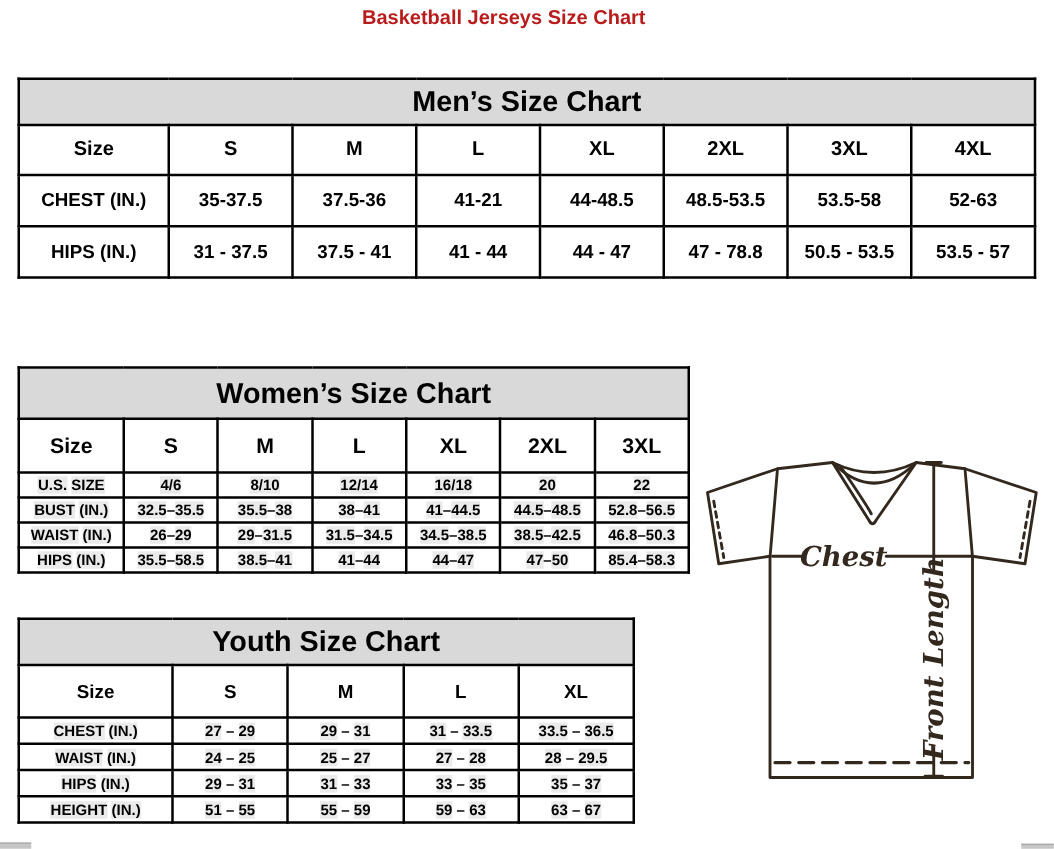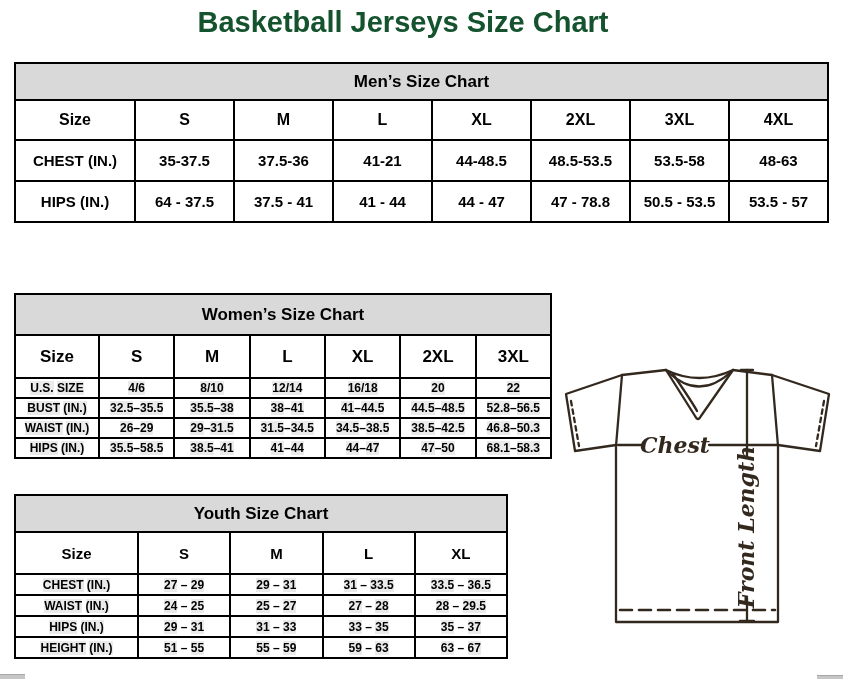--- a/index.html
+++ b/index.html
@@ -2,31 +2,31 @@
 <html><head>
 <meta charset="utf-8">
 <style>
   html,body{margin:0;padding:0;}
   body{
     width:843px;height:679px;position:relative;background:#ffffff;
     font-family:"Liberation Sans", sans-serif;overflow:hidden;
   }
   .page-title{
     position:absolute;left:0;top:6px;width:806px;text-align:center;
-    font-size:29px;font-weight:bold;color:#14532d;
+    font-size:16px;font-weight:bold;color:#b91c1c;
   }
   table.chart{
     position:absolute;border-collapse:collapse;table-layout:fixed;
     color:#000;background:#fff;
   }
   table.chart td, table.chart th{
     border:2px solid #000;text-align:center;vertical-align:middle;
     padding:0;font-weight:bold;overflow:hidden;white-space:nowrap;
   }
-  tr.band-row th{background:#d9d9d9;font-size:17px;}
+  tr.band-row th{background:#d9d9d9;font-size:23px;}
   
   table.mens{left:14px;top:62px;width:815px;}
   table.mens tr.band-row{height:37px;}
   table.mens tr.head-row{height:40px;}
   table.mens tr.data-row{height:41px;}
   table.mens tr.head-row th{font-size:16px;}
   table.mens tr.data-row td{font-size:15px;}
   
   table.womens{left:14px;top:293px;width:538px;}
   table.womens tr.band-row{height:41px;}
@@ -84,25 +84,25 @@
     <th>4XL</th>
   </tr>
   <tr class="data-row">
     <td>CHEST (IN.)</td>
     <td>35-37.5</td>
     <td>37.5-36</td>
     <td>41-21</td>
     <td>44-48.5</td>
     <td>48.5-53.5</td>
     <td>53.5-58</td>
-    <td>48-63</td>
+    <td>52-63</td>
   </tr>
   <tr class="data-row">
     <td>HIPS (IN.)</td>
-    <td>64 - 37.5</td>
+    <td>31 - 37.5</td>
     <td>37.5 - 41</td>
     <td>41 - 44</td>
     <td>44 - 47</td>
     <td>47 - 78.8</td>
     <td>50.5 - 53.5</td>
     <td>53.5 - 57</td>
   </tr>
   </tbody>
 </table>
 
@@ -156,21 +156,21 @@
     <td><span class="hl">38.5</span><span>–</span><span class="hl">42.5</span></td>
     <td><span class="hl">46.8</span><span>–</span><span class="hl">50.3</span></td>
   </tr>
   <tr class="data-row">
     <td><span class="hl">HIPS</span><span> </span><span class="hl">(IN.)</span></td>
     <td><span class="hl">35.5</span><span>–</span><span class="hl">58.5</span></td>
     <td><span class="hl">38.5</span><span>–</span><span class="hl">41</span></td>
     <td><span class="hl">41</span><span>–</span><span class="hl">44</span></td>
     <td><span class="hl">44</span><span>–</span><span class="hl">47</span></td>
     <td><span class="hl">47</span><span>–</span><span class="hl">50</span></td>
-    <td><span class="hl">68.1</span><span>–</span><span class="hl">58.3</span></td>
+    <td><span class="hl">85.4</span><span>–</span><span class="hl">58.3</span></td>
   </tr>
   </tbody>
 </table>
 
 <table class="chart youth">
   <colgroup>
       <col style="width:123px">
       <col>
       <col>
       <col>

